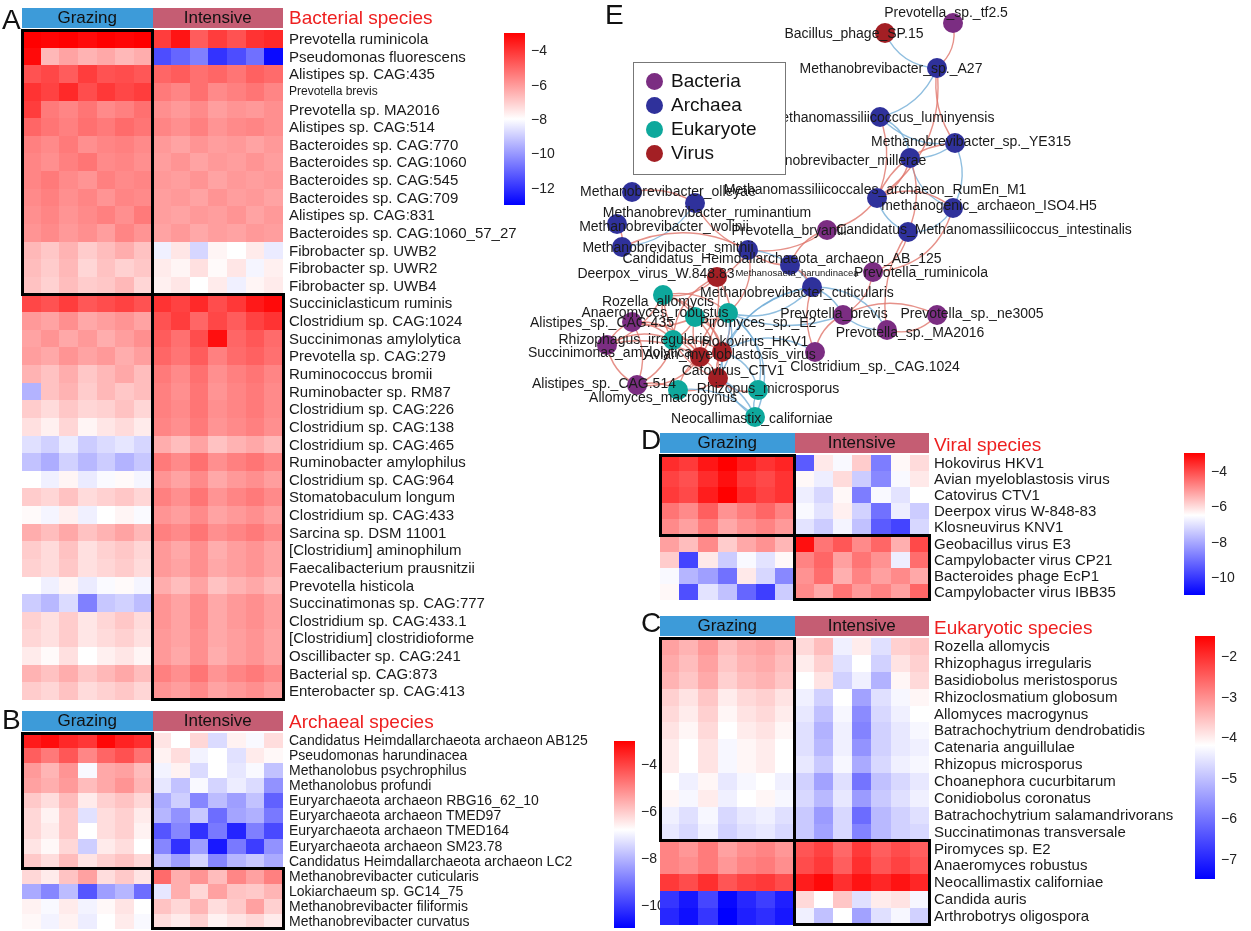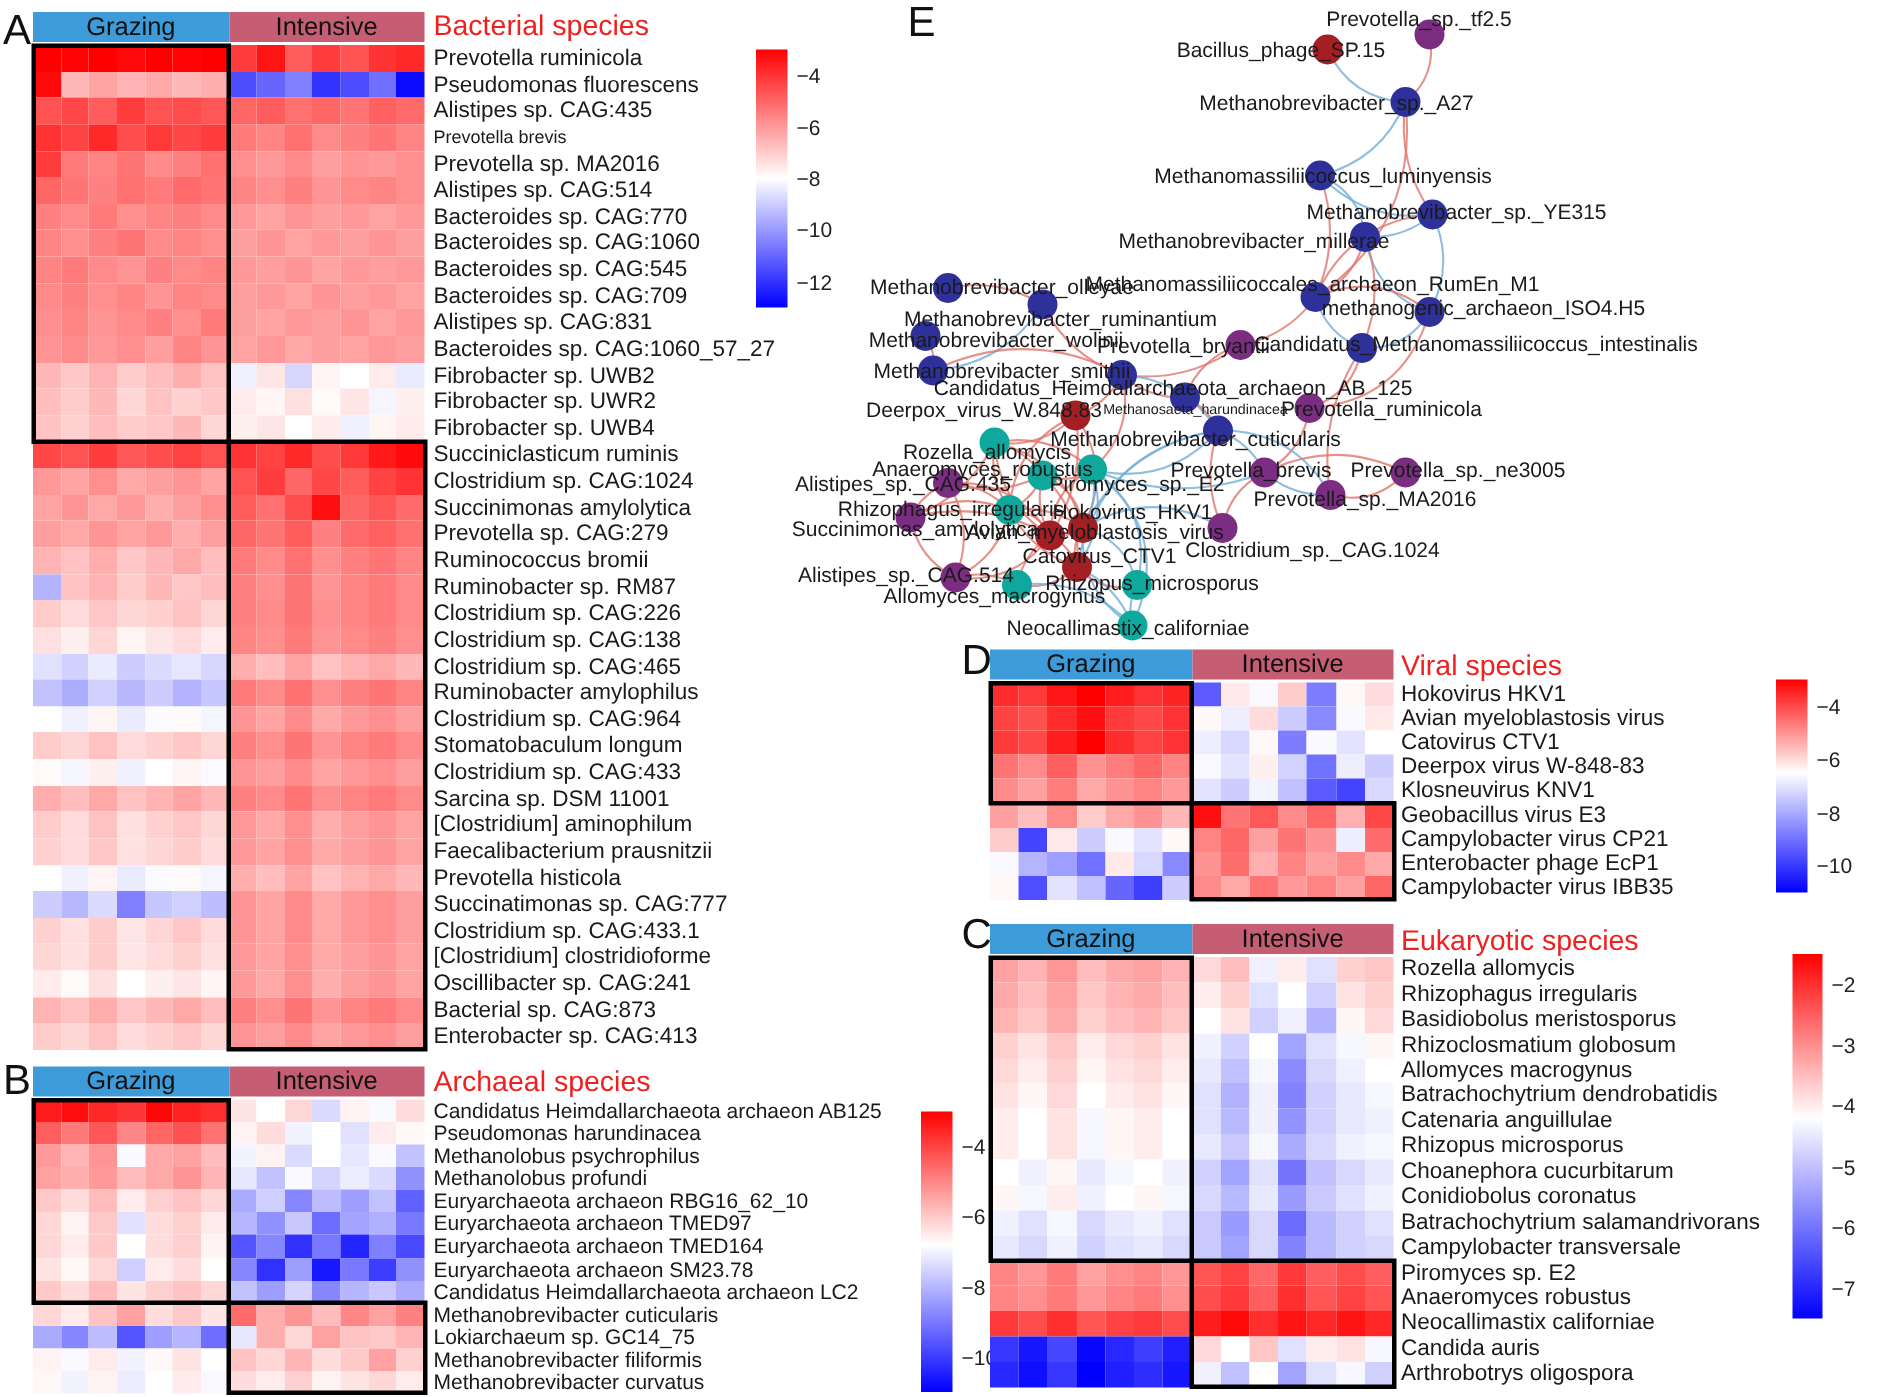--- a/index.html
+++ b/index.html
@@ -194,20 +194,38 @@
   <div class="letter" style="left:2px;top:706px">B</div>
   <div class="letter" style="left:641px;top:609px">C</div>
   <div class="letter" style="left:641px;top:426px">D</div>
   <div class="letter" style="left:605px;top:1px">E</div>
 
   <div class="ptitle" style="left:289px;top:8px">Bacterial species</div>
   <div class="ptitle" style="left:289px;top:712px">Archaeal species</div>
   <div class="ptitle" style="left:934px;top:618px">Eukaryotic species</div>
   <div class="ptitle" style="left:934px;top:435px">Viral species</div>
 
+  <div id="legend">
+    <div class="lg-item">
+      <span class="lg-dot" style="background: rgb(123, 45, 130);"></span>
+      <span class="lg-txt">Bacteria</span>
+    </div>
+    <div class="lg-item">
+      <span class="lg-dot" style="background: rgb(47, 49, 155);"></span>
+      <span class="lg-txt">Archaea</span>
+    </div>
+    <div class="lg-item">
+      <span class="lg-dot" style="background: rgb(14, 168, 156);"></span>
+      <span class="lg-txt">Eukaryote</span>
+    </div>
+    <div class="lg-item">
+      <span class="lg-dot" style="background: rgb(163, 31, 36);"></span>
+      <span class="lg-txt">Virus</span>
+    </div>
+  </div>
 <div style="left: 22px; top: 8px; width: 130.5px; height: 20px; background: rgb(61, 155, 217); text-align: center; font: 17px / 20px &quot;Liberation Sans&quot;, sans-serif; color: rgb(17, 17, 17); position: absolute;">Grazing</div>
     <div style="left: 152.5px; top: 8px; width: 130.5px; height: 20px; background: rgb(197, 93, 115); text-align: center; font: 17px / 20px &quot;Liberation Sans&quot;, sans-serif; color: rgb(17, 17, 17); position: absolute;">Intensive</div>
     <div class="hmrow" style="left: 22px; top: 30px; width: 261px; height: 17.6316px;">
       <i style="background: rgb(255, 0, 0);"></i>
       <i style="background: rgb(255, 5, 5);"></i>
       <i style="background: rgb(255, 0, 0);"></i>
       <i style="background: rgb(255, 10, 10);"></i>
       <i style="background: rgb(255, 0, 0);"></i>
       <i style="background: rgb(255, 5, 5);"></i>
       <i style="background: rgb(255, 0, 0);"></i>
@@ -1285,21 +1303,21 @@
       <i style="background: rgb(232, 232, 255);"></i>
       <i style="background: rgb(216, 216, 255);"></i>
       <i style="background: rgb(201, 201, 255);"></i>
       <i style="background: rgb(162, 162, 255);"></i>
       <i style="background: rgb(216, 216, 255);"></i>
       <i style="background: rgb(131, 131, 255);"></i>
       <i style="background: rgb(185, 185, 255);"></i>
       <i style="background: rgb(209, 209, 255);"></i>
       <i style="background: rgb(216, 216, 255);"></i>
     </div>
-    <div class="rowlab" style="left: 934px; top: 823.706px; height: 16.8824px; line-height: 16.8824px; font-size: 15px;">Campylobacter transversale</div>
+    <div class="rowlab" style="left: 934px; top: 823.706px; height: 16.8824px; line-height: 16.8824px; font-size: 15px;">Succinatimonas transversale</div>
     <div class="hmrow" style="left: 660px; top: 840.588px; width: 269px; height: 16.8824px;">
       <i style="background: rgb(255, 132, 132);"></i>
       <i style="background: rgb(255, 151, 151);"></i>
       <i style="background: rgb(255, 123, 123);"></i>
       <i style="background: rgb(255, 161, 161);"></i>
       <i style="background: rgb(255, 142, 142);"></i>
       <i style="background: rgb(255, 132, 132);"></i>
       <i style="background: rgb(255, 151, 151);"></i>
       <i style="background: rgb(255, 85, 85);"></i>
       <i style="background: rgb(255, 66, 66);"></i>
@@ -1517,21 +1535,21 @@
       <i style="background: rgb(215, 215, 255);"></i>
       <i style="background: rgb(136, 136, 255);"></i>
       <i style="background: rgb(255, 146, 146);"></i>
       <i style="background: rgb(255, 109, 109);"></i>
       <i style="background: rgb(255, 175, 175);"></i>
       <i style="background: rgb(255, 131, 131);"></i>
       <i style="background: rgb(255, 160, 160);"></i>
       <i style="background: rgb(255, 138, 138);"></i>
       <i style="background: rgb(255, 168, 168);"></i>
     </div>
-    <div class="rowlab" style="left: 934px; top: 567.778px; height: 16.1111px; line-height: 16.1111px; font-size: 15px;">Enterobacter phage EcP1</div>
+    <div class="rowlab" style="left: 934px; top: 567.778px; height: 16.1111px; line-height: 16.1111px; font-size: 15px;">Bacteroides phage EcP1</div>
     <div class="hmrow" style="left: 660px; top: 583.889px; width: 269px; height: 16.1111px;">
       <i style="background: rgb(255, 248, 248);"></i>
       <i style="background: rgb(79, 79, 255);"></i>
       <i style="background: rgb(227, 227, 255);"></i>
       <i style="background: rgb(193, 193, 255);"></i>
       <i style="background: rgb(102, 102, 255);"></i>
       <i style="background: rgb(62, 62, 255);"></i>
       <i style="background: rgb(204, 204, 255);"></i>
       <i style="background: rgb(255, 138, 138);"></i>
       <i style="background: rgb(255, 168, 168);"></i>

